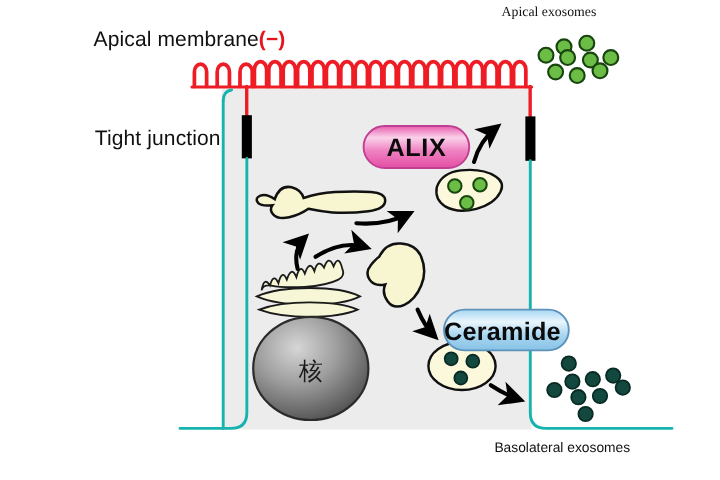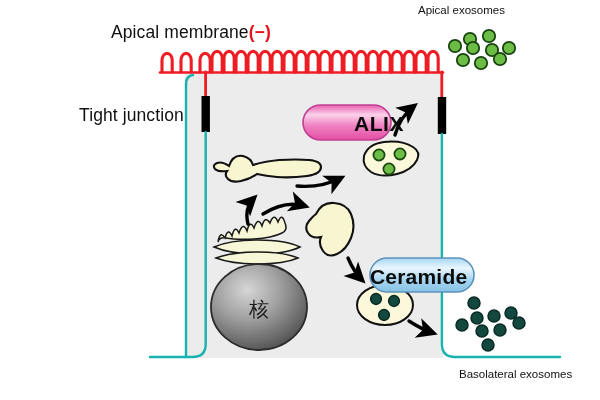--- a/index.html
+++ b/index.html
@@ -207,30 +207,30 @@
       <circle cx="477" cy="318" r="6"></circle>
       <circle cx="494" cy="316" r="6"></circle>
       <circle cx="462" cy="325" r="6"></circle>
       <circle cx="482" cy="331" r="6"></circle>
       <circle cx="500" cy="330" r="6"></circle>
       <circle cx="519" cy="323" r="6"></circle>
       <circle cx="488" cy="345" r="6"></circle>
     </g>
   </svg>
 
-  <div class="lbl lbl-big" id="apical-membrane-label" style="left:78px; top:22px;margin-left:33px;">
+  <div class="lbl lbl-big" id="apical-membrane-label" style="left:78px; top:22px;">
     <span>Apical membrane</span><span class="sign-red">(−)</span>
   </div>
 
   <div class="lbl lbl-big" id="tight-junction-label" style="left:55px; top:105px;margin-left:24px;">Tight junction</div>
 
 
-  <div class="lbl lbl-small" id="apical-exosomes-label" style="left:418px; top:4px;">Apical exosomes</div>
-
-  <div class="lbl lbl-small" id="basolateral-exosomes-label" style="left:412px; top:368px;margin-left:47px;">Basolateral exosomes</div>
-
-  <div class="badge-text" id="alix-text" style="left:303px; top:112px; width:88px;padding-left:32px;">ALIX</div>
+  <div class="lbl lbl-small" id="apical-exosomes-label" style="left:418px; top:4px;font-family:Liberation Serif, serif;">Apical exosomes</div>
+
+  <div class="lbl lbl-small" id="basolateral-exosomes-label" style="left:412px; top:368px;">Basolateral exosomes</div>
+
+  <div class="badge-text" id="alix-text" style="left:303px; top:112px; width:88px;">ALIX</div>
 
   <div class="badge-text" id="ceramide-text" style="left:370px; top:265px; width:94px;">Ceramide</div>
 
   <div id="nucleus-text" style="left:249px; top:296px;">核</div>
 
 </div>
 
 </body></html>

